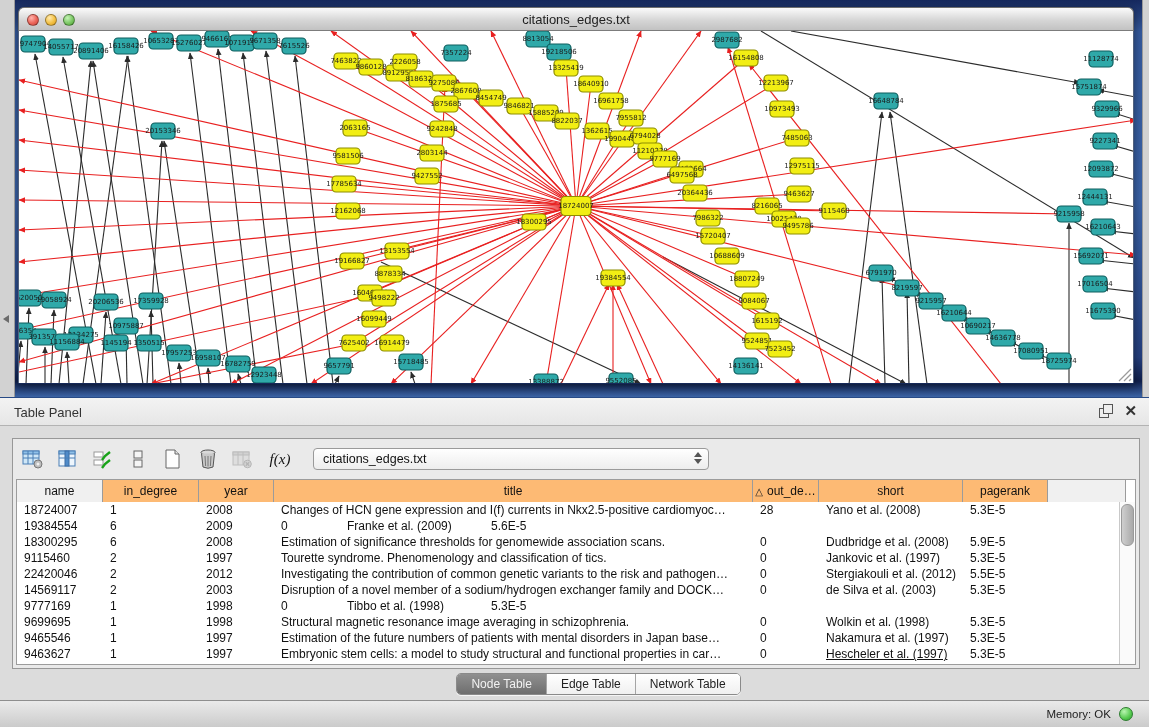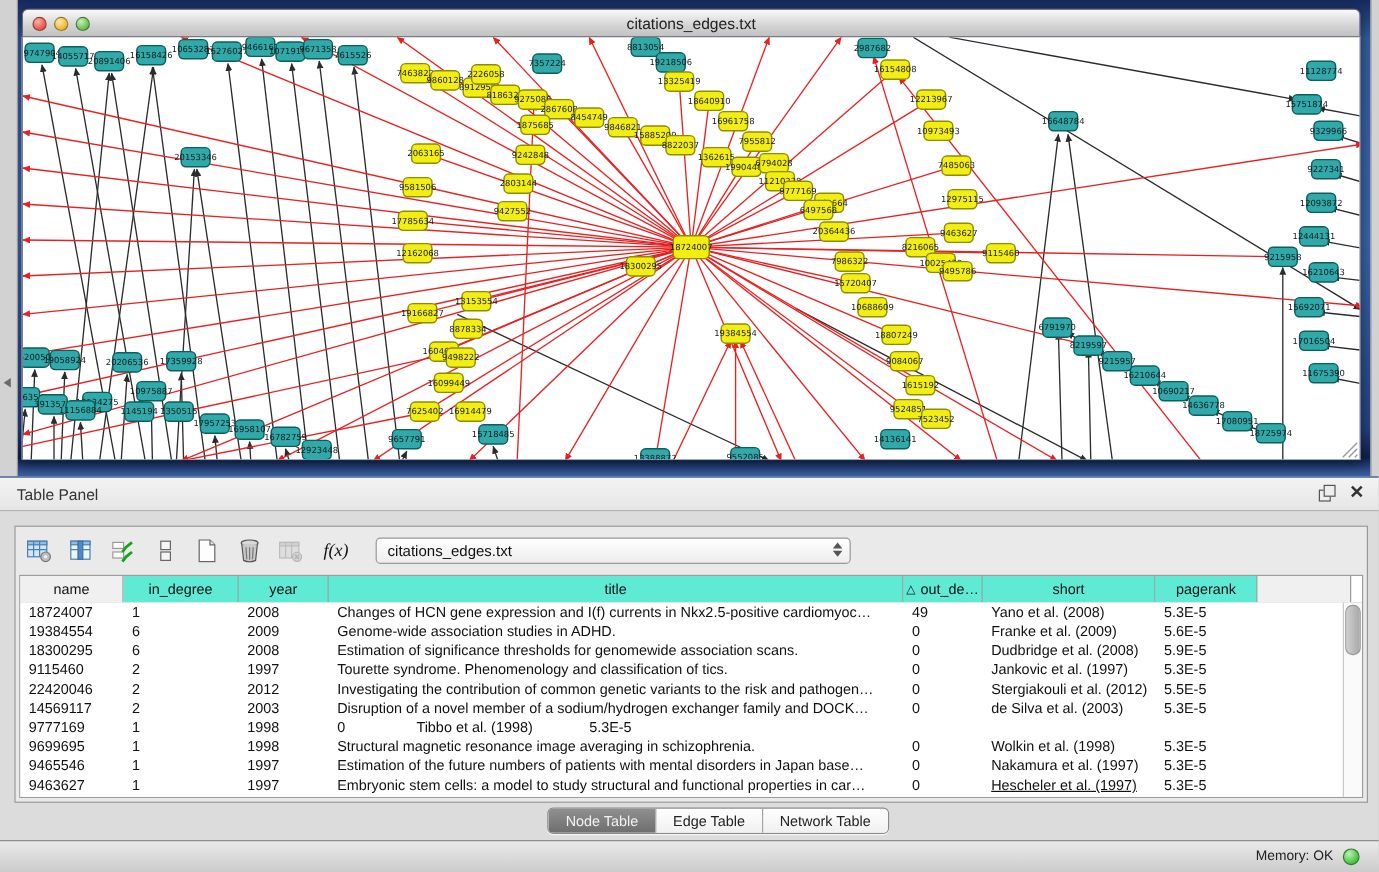--- a/index.html
+++ b/index.html
@@ -52,21 +52,21 @@
     display:flex;align-items:center;padding-left:9px;}
   .stepper{position:absolute;right:6px;top:3px;display:flex;flex-direction:column;gap:2px;}
   .stepper i{width:0;height:0;border-left:4px solid transparent;border-right:4px solid transparent;display:block;}
   .stepper .up{border-bottom:5px solid #555;}
   .stepper .down{border-top:5px solid #555;}
 
   
   #tbl{position:absolute;left:3px;top:40px;right:3px;bottom:3px;background:#fff;border:1px solid #9c9c9c;box-sizing:border-box;}
   #thead{display:flex;height:22px;border-bottom:1px solid #8b8b8b;}
   .th{box-sizing:border-box;border-right:1px solid #9b9b9b;font-size:12px;color:#111;
-      display:flex;align-items:center;justify-content:center;background:#5eead4;overflow:hidden;white-space:nowrap;}
+      display:flex;align-items:center;justify-content:center;background:#fdba74;overflow:hidden;white-space:nowrap;}
   .th.plain{background:#f0f0f0;}
   .th .sort{font-size:10px;margin-right:4px;color:#222;}
   #tbody{position:absolute;left:0;top:22px;right:15px;bottom:0;overflow:hidden;background:#fff;}
   .tr{display:flex;height:16px;}
   .td{box-sizing:border-box;padding-left:7px;font-size:12px;color:#111;overflow:hidden;white-space:nowrap;display:flex;align-items:center;}
   #vscroll{position:absolute;right:0;top:22px;bottom:0;width:15px;background:#fafafa;border-left:1px solid #c9c9c9;}
   #vthumb{position:absolute;left:1px;top:2px;width:11px;height:40px;border-radius:6px;
     background:linear-gradient(90deg,#cfcfcf,#a9a9a9);border:1px solid #9a9a9a;}
 
   
@@ -813,29 +813,28 @@
             <div class="th plain" style="width: 78px;">
               <span></span>
             </div>
           </div>
         <div id="tbody">
             <div class="tr">
               <div class="td" style="width: 86px;">18724007</div>
               <div class="td" style="width: 96px;">1</div>
               <div class="td" style="width: 75px;">2008</div>
               <div class="td" style="width: 479px;">Changes of HCN gene expression and I(f) currents in Nkx2.5-positive cardiomyoc…</div>
-              <div class="td" style="width: 66px;">49</div>
+              <div class="td" style="width: 66px;">28</div>
               <div class="td" style="width: 144px;">Yano et al. (2008)</div>
               <div class="td" style="width: 85px;">5.3E-5</div>
             </div>
             <div class="tr">
               <div class="td" style="width: 86px;">19384554</div>
               <div class="td" style="width: 96px;">6</div>
               <div class="td" style="width: 75px;">2009</div>
-              <div class="td" style="width: 479px;">Genome-wide association studies in ADHD.</div>
               <div class="td" style="width: 66px;">0</div>
               <div class="td" style="width: 144px;">Franke et al. (2009)</div>
               <div class="td" style="width: 85px;">5.6E-5</div>
             </div>
             <div class="tr">
               <div class="td" style="width: 86px;">18300295</div>
               <div class="td" style="width: 96px;">6</div>
               <div class="td" style="width: 75px;">2008</div>
               <div class="td" style="width: 479px;">Estimation of significance thresholds for genomewide association scans.</div>
               <div class="td" style="width: 66px;">0</div>

